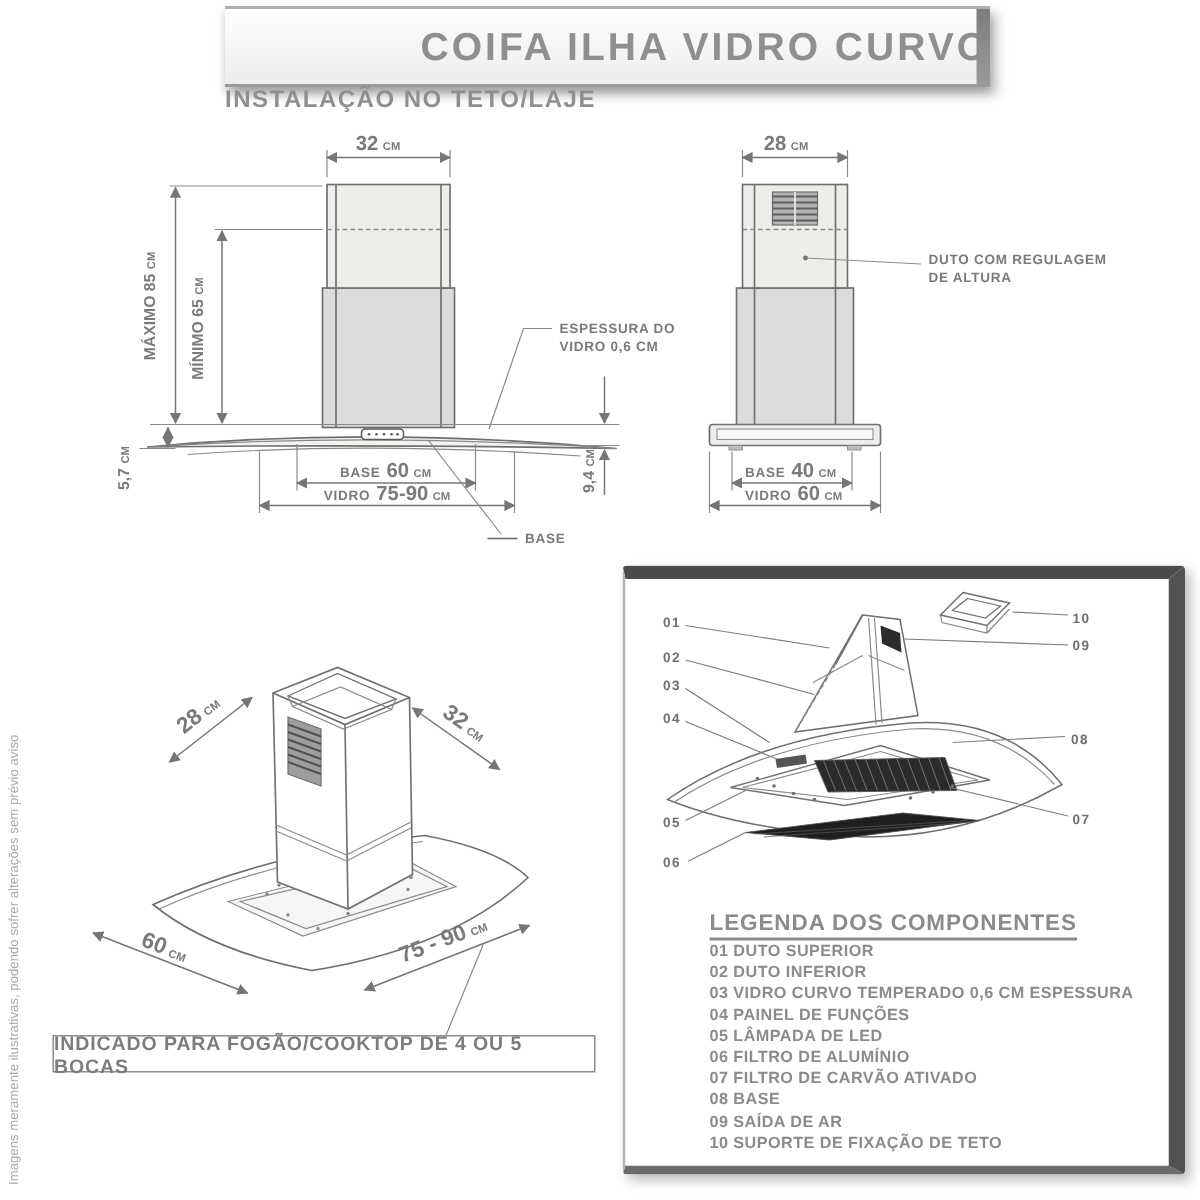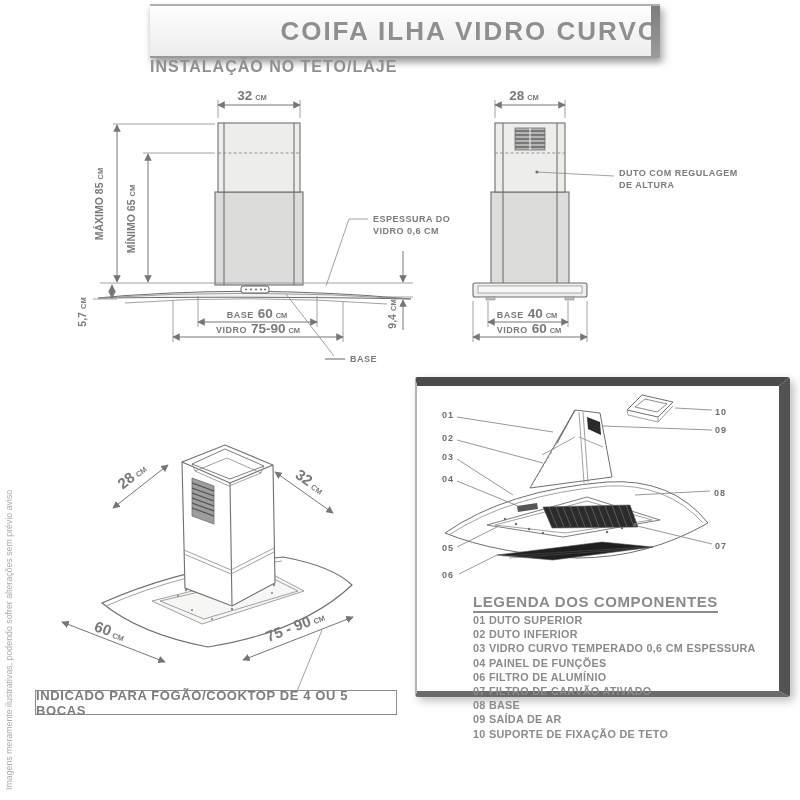--- a/index.html
+++ b/index.html
@@ -26,25 +26,25 @@
   .lnt{stroke:#8a8a8a;stroke-width:.8;fill:none;}
   .dsh{stroke:#8a8a8a;stroke-width:.9;stroke-dasharray:3 2.2;fill:none;}
   .dim{stroke:#767676;stroke-width:1;fill:none;}
   .duct-u{fill:#edeee9;} .duct-l{fill:#dcddda;} .glass{fill:#f2f2ef;}
   .dark{fill:#2b2b2b;} .wht{fill:#ffffff;}
   
   .ind-box{position:absolute;left:35px;top:690px;width:360px;height:23px;
           border:1.5px solid #8d8d8d;display:flex;align-items:center;justify-content:flex-end;
           font-size:13px;font-weight:bold;color:#7c7c7c;letter-spacing:.6px;}
   
-  .panel{position:absolute;left:415px;top:377px;width:375px;height:320px;background:#fff;
+  .panel{position:absolute;left:415px;top:377px;width:375px;height:406px;background:#fff;
           box-sizing:border-box;border-top:9px solid #4b4b4b;border-right:11px solid #525252;
           border-bottom:6px solid #6b6b6b;border-left:2px solid #b3b3b3;border-radius:3px;
           box-shadow:4px 4px 8px rgba(0,0,0,.25);}
-  .legend{margin:2px 0 0 56px;}
+  .legend{margin:16px 0 0 56px;}
   .legend-title{display:inline-block;font-size:15px;font-weight:bold;color:#8b8b8b;
           letter-spacing:.6px;border-bottom:2px solid #8b8b8b;padding-bottom:1px;}
   .legend-item{font-size:10.8px;font-weight:bold;color:#8b8b8b;line-height:13.2px;
           letter-spacing:.3px;margin-top:1px;}
   .legend-item:first-of-type{margin-top:5px;}
   
   .side-note{position:absolute;left:4px;top:790px;transform:rotate(-90deg);
           transform-origin:0 0;white-space:nowrap;font-size:8.8px;color:#aaaaaa;}
 </style>
 </head>
@@ -368,20 +368,21 @@
         <text class="t-call" x="298" y="47">09</text>
         <text class="t-call" x="298" y="29">10</text>
       </g>
     </svg>
     <div class="legend">
       <div class="legend-title">LEGENDA DOS COMPONENTES</div>
       <div class="legend-item">01 DUTO SUPERIOR</div>
       <div class="legend-item">02 DUTO INFERIOR</div>
       <div class="legend-item">03 VIDRO CURVO TEMPERADO 0,6 CM ESPESSURA</div>
       <div class="legend-item">04 PAINEL DE FUNÇÕES</div>
+      <div class="legend-item">05 LÂMPADA DE LED</div>
       <div class="legend-item">06 FILTRO DE ALUMÍNIO</div>
       <div class="legend-item">07 FILTRO DE CARVÃO ATIVADO</div>
       <div class="legend-item">08 BASE</div>
       <div class="legend-item">09 SAÍDA DE AR</div>
       <div class="legend-item">10 SUPORTE DE FIXAÇÃO DE TETO</div>
     </div>
   </div>
 
   <div class="side-note">Imagens meramente ilustrativas, podendo sofrer alterações sem prévio aviso</div>
 

